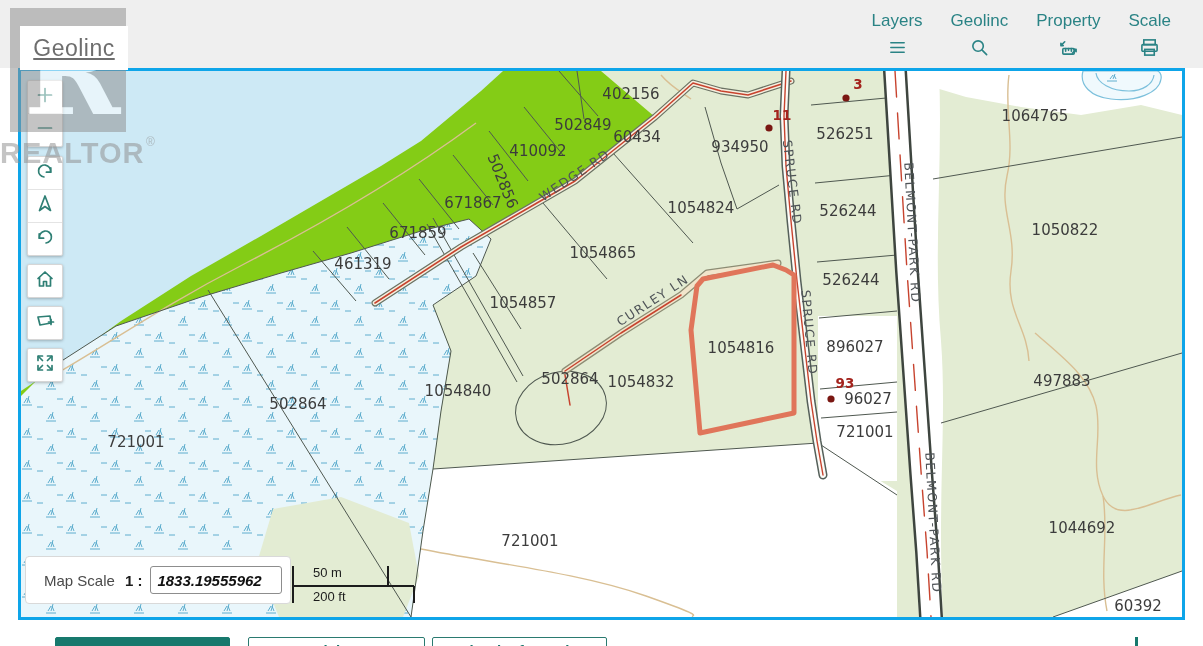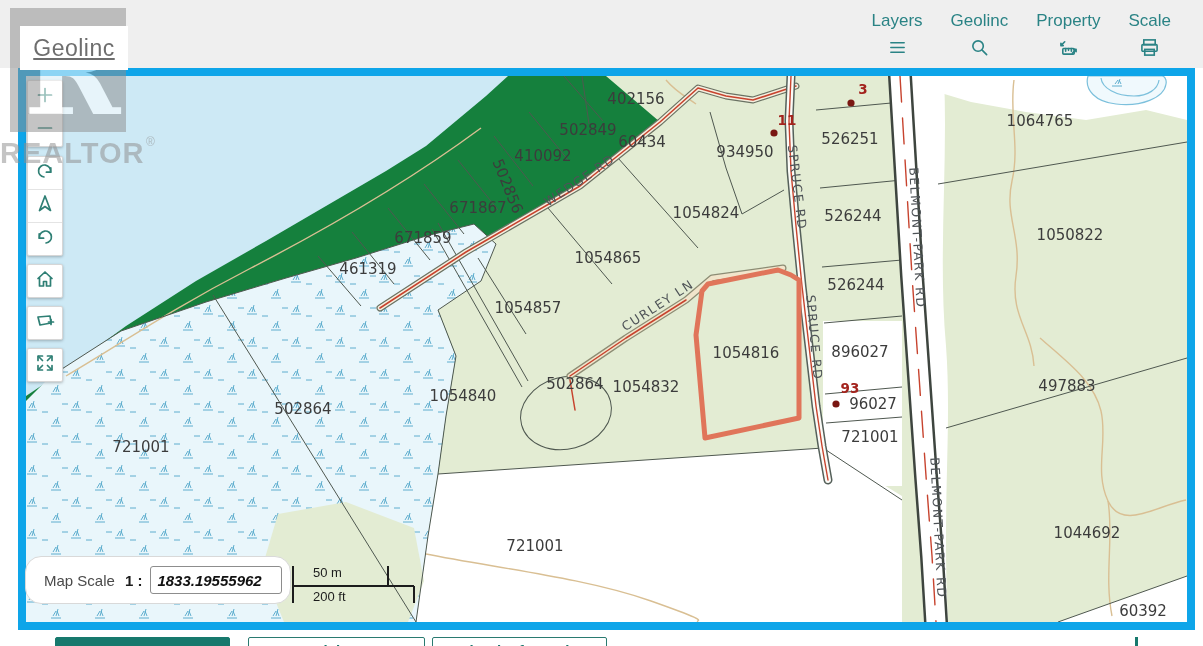--- a/index.html
+++ b/index.html
@@ -12,32 +12,32 @@
               display:flex;align-items:center;justify-content:center;}
   .logo-text{font-size:23px;color:#6e6e6e;letter-spacing:.5px;text-decoration:underline;}
   .nav{position:absolute;right:32px;top:0;height:68px;display:flex;align-items:center;gap:28px;z-index:30;}
   .nav-item{display:flex;align-items:center;gap:7px;color:#2a8385;font-size:17px;cursor:pointer;flex-direction:column;}
   .nav-ic{display:flex;align-items:center;}
 
   
   .watermark{position:absolute;left:0px;top:8px;width:170px;height:162px;z-index:38;opacity:.52;pointer-events:none;}
 
   
-  .map{position:absolute;left:18px;top:68px;width:1161px;height:546px;border:8px solid #0ea5e9;background:#15803d;z-index:5;}
+  .map{position:absolute;left:18px;top:68px;width:1161px;height:546px;border:3px solid #0ea5e9;background:#84cc16;z-index:5;}
   .map svg.base{position:absolute;left:0;top:0;}
 
   
   .tool-group{position:absolute;left:27px;width:34px;background:#fff;border:1px solid #d6d6d6;border-radius:2px;
               box-shadow:0 1px 3px rgba(0,0,0,.25);z-index:20;display:flex;flex-direction:column;}
   .tool-btn{height:32px;display:flex;align-items:center;justify-content:center;cursor:pointer;}
   .tool-btn + .tool-btn{border-top:1px solid #e4e4e4;}
 
   
   .scale-panel{position:absolute;left:25px;top:556px;width:264px;height:46px;background:#fff;border:1px solid #d9d9d9;
-               border-radius:16px;z-index:22;display:flex;align-items:center;}
+               border-radius:4px;z-index:22;display:flex;align-items:center;}
   .scale-label{color:#4a4a4a;font-size:15px;margin-left:18px;}
   .scale-ratio{color:#1c1c1c;font-size:15px;font-weight:bold;margin-left:10px;}
   .scale-input{margin-left:8px;width:118px;height:26px;border:1px solid #8d8d8d;border-radius:3px;
                font-family:"Liberation Sans",sans-serif;font-size:15px;font-weight:bold;color:#111;padding:0 6px;font-style:italic;}
   .scalebar{position:absolute;left:288px;top:556px;width:140px;height:52px;z-index:22;}
   .scalebar text{font-size:13px;fill:#1c1c1c;font-family:"Liberation Sans",sans-serif;}
   .scalebar line{stroke:#1c1c1c;stroke-width:2;}
 
   
   .footer-btn{position:absolute;top:637px;height:30px;border-radius:2px;font-size:15px;text-align:center;

